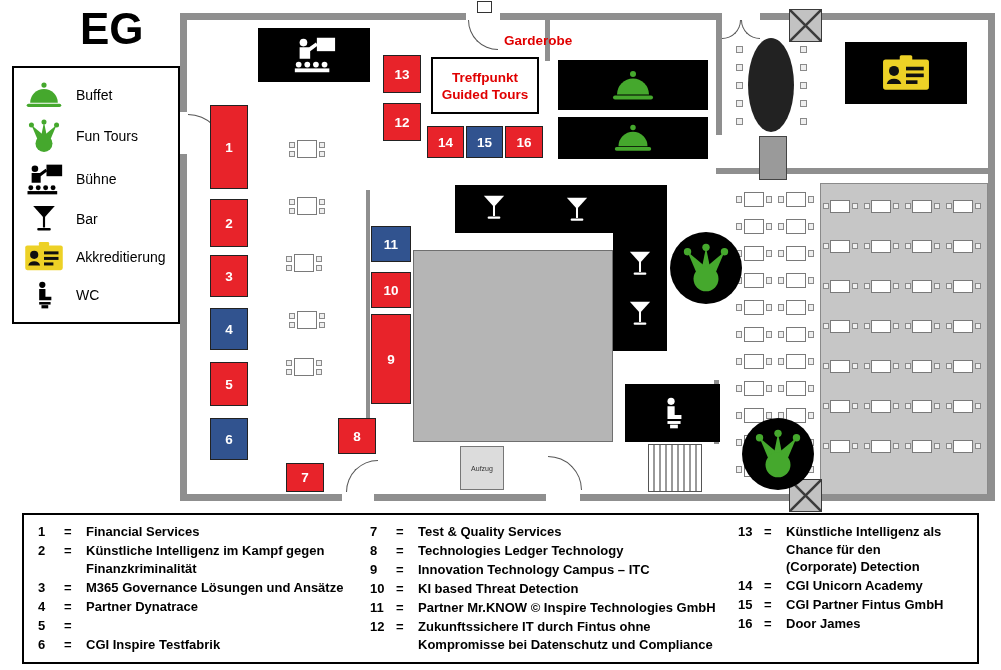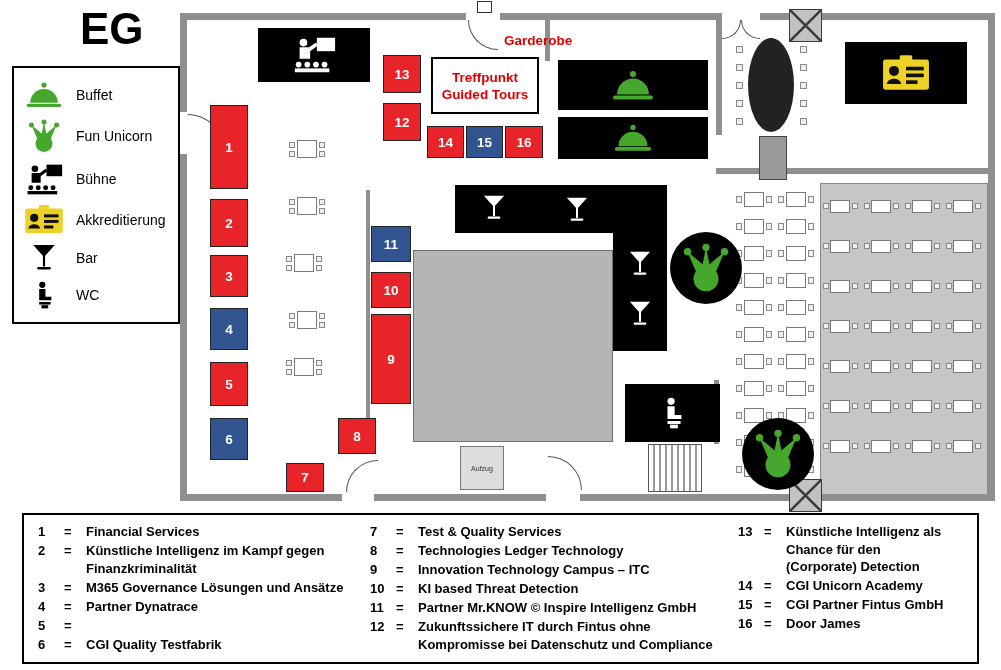--- a/index.html
+++ b/index.html
@@ -87,66 +87,66 @@
               <circle cx="5" cy="8" r="3.4"></circle>
               <circle cx="22" cy="4" r="3.4"></circle>
               <circle cx="39" cy="8" r="3.4"></circle>
               <polygon points="5,8 24,24 13,27"></polygon>
               <polygon points="22,4 26,24 18,24"></polygon>
               <polygon points="39,8 31,27 20,24"></polygon>
               <circle cx="22" cy="33" r="11.5"></circle>
             </svg>
           </span>
         </span>
-        <span class="legend-label">Fun Unicorn</span>
+        <span class="legend-label">Fun Tours</span>
       </div>
       <div class="legend-item">
         <span class="legend-icon" style="width: 40px; height: 33px; color: rgb(0, 0, 0);">
           <span class="micon" style="width:40px;height:33px;">
             <svg viewBox="0 0 48 40" fill="currentColor">
               <rect x="27" y="2" width="19" height="14"></rect>
               <circle cx="13" cy="7" r="4"></circle>
               <polygon points="9,12 19,12 26,7 28,10 20,16 20,24 9,24"></polygon>
               <circle cx="8" cy="30" r="3"></circle>
               <circle cx="17" cy="30" r="3"></circle>
               <circle cx="26" cy="30" r="3"></circle>
               <circle cx="35" cy="30" r="3"></circle>
               <rect x="4" y="34" width="36" height="4"></rect>
             </svg>
           </span>
         </span>
         <span class="legend-label">Bühne</span>
       </div>
       <div class="legend-item">
+        <span class="legend-icon" style="width: 40px; height: 27px; color: rgb(0, 0, 0);">
+          <span class="micon" style="width:24px;height:27px;">
+            <svg viewBox="0 0 26 30" fill="currentColor">
+              <polygon points="1,1 25,1 14.3,13 11.7,13"></polygon>
+              <rect x="11.8" y="12" width="2.4" height="13"></rect>
+              <rect x="5.5" y="25.5" width="15" height="2.8" rx="1.2"></rect>
+            </svg>
+          </span>
+        </span>
+        <span class="legend-label">Bar</span>
+      </div>
+      <div class="legend-item">
         <span class="legend-icon" style="width: 40px; height: 29px; color: rgb(0, 0, 0);">
           <span class="micon" style="width:40px;height:29px;">
             <svg viewBox="0 0 46 34">
               <rect x="17" y="0" width="12" height="7" rx="1.5" fill="#edd126"></rect>
               <rect x="1" y="4" width="44" height="29" rx="2.5" fill="#edd126"></rect>
               <circle cx="11.5" cy="15" r="4.8" fill="#101010"></circle>
               <path d="M4.5 27.5 a7.3 6.8 0 0 1 14 0 z" fill="#101010"></path>
               <rect x="23" y="11" width="17" height="3.5" fill="#101010"></rect>
               <rect x="23" y="17.5" width="17" height="3.5" fill="#101010"></rect>
               <rect x="23" y="24" width="11" height="3.5" fill="#101010"></rect>
             </svg>
           </span>
         </span>
         <span class="legend-label">Akkreditierung</span>
-      </div>
-      <div class="legend-item">
-        <span class="legend-icon" style="width: 40px; height: 27px; color: rgb(0, 0, 0);">
-          <span class="micon" style="width:24px;height:27px;">
-            <svg viewBox="0 0 26 30" fill="currentColor">
-              <polygon points="1,1 25,1 14.3,13 11.7,13"></polygon>
-              <rect x="11.8" y="12" width="2.4" height="13"></rect>
-              <rect x="5.5" y="25.5" width="15" height="2.8" rx="1.2"></rect>
-            </svg>
-          </span>
-        </span>
-        <span class="legend-label">Bar</span>
       </div>
       <div class="legend-item">
         <span class="legend-icon" style="width: 40px; height: 28px; color: rgb(0, 0, 0);">
           <span class="micon" style="width:22px;height:28px;">
             <svg viewBox="0 0 26 33" fill="currentColor">
               <circle cx="11" cy="4.5" r="3.7"></circle>
               <path d="M7.3 9.5 h7.4 v9 h7 v4.2 H7.3 z"></path>
               <rect x="7.3" y="24.8" width="13.5" height="3"></rect>
               <rect x="10" y="28.5" width="8" height="3.8"></rect>
             </svg>
@@ -557,21 +557,21 @@
           <span class="ke">=</span>
           <span class="kl">Partner Dynatrace</span>
         </div>
         <div class="key-row">
           <span class="kn">5</span>
           <span class="ke">=</span>
         </div>
         <div class="key-row">
           <span class="kn">6</span>
           <span class="ke">=</span>
-          <span class="kl">CGI Quality Testfabrik</span>
+          <span class="kl">CGI Inspire Testfabrik</span>
         </div>
       </div>
       <div class="key-col">
         <div class="key-row">
           <span class="kn">7</span>
           <span class="ke">=</span>
           <span class="kl">Test &amp; Quality Services</span>
         </div>
         <div class="key-row">
           <span class="kn">8</span>
@@ -584,21 +584,21 @@
           <span class="kl">Innovation Technology Campus – ITC</span>
         </div>
         <div class="key-row">
           <span class="kn">10</span>
           <span class="ke">=</span>
           <span class="kl">KI based Threat Detection</span>
         </div>
         <div class="key-row">
           <span class="kn">11</span>
           <span class="ke">=</span>
-          <span class="kl">Partner Mr.KNOW © Inspire Intelligenz GmbH</span>
+          <span class="kl">Partner Mr.KNOW © Inspire Technologies GmbH</span>
         </div>
         <div class="key-row">
           <span class="kn">12</span>
           <span class="ke">=</span>
           <span class="kl">Zukunftssichere IT durch Fintus ohne
 Kompromisse bei Datenschutz und Compliance</span>
         </div>
       </div>
       <div class="key-col">
         <div class="key-row">

